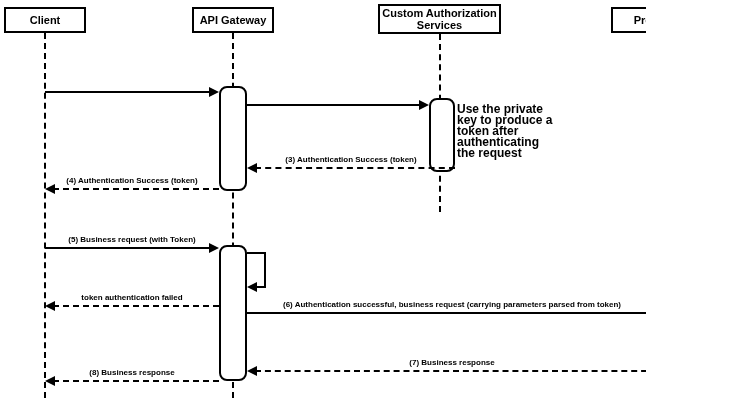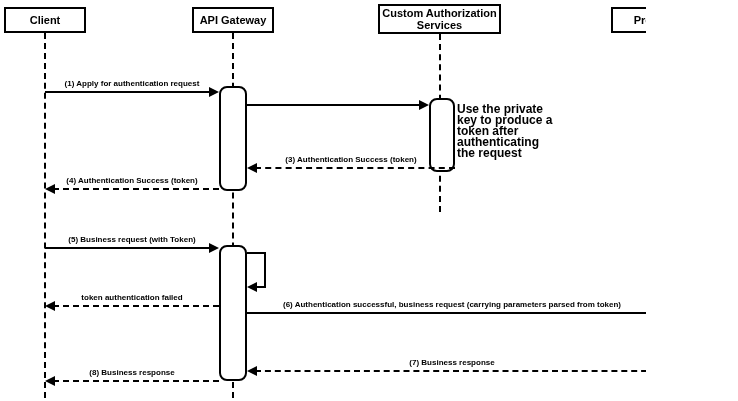--- a/index.html
+++ b/index.html
@@ -87,21 +87,20 @@
     <div class="lifeline" style="left: 669px; top: 33px; height: 362px;"></div>
     <div class="actor-box" style="left: 611px; top: 7px; width: 117px; height: 26px;">
       <span>Protected API</span>
     </div>
     <div class="activation" style="left: 219px; top: 86px; width: 28px; height: 105px;"></div>
     <div class="activation" style="left: 429px; top: 98px; width: 26px; height: 74px;"></div>
     <div class="activation" style="left: 219px; top: 245px; width: 28px; height: 136px;"></div>
     <div class="activation" style="left: 657px; top: 308px; width: 27px; height: 65px;"></div>
     <div class="msg-line" style="left: 45px; width: 166px; top: 91px;"></div>
     <div class="arrow right" style="left: 209px; top: 87px;"></div>
-    <div class="msg-label" style="left: 45px; width: 174px; top: 79px;">(1) Apply for authentication request</div>
     <div class="msg-line" style="left: 247px; width: 174px; top: 104px;"></div>
     <div class="arrow right" style="left: 419px; top: 100px;"></div>
     <div class="msg-line dashed" style="left: 255px; width: 200px; top: 167px;"></div>
     <div class="arrow left" style="left: 247px; top: 163px;"></div>
     <div class="msg-label" style="left: 247px; width: 208px; top: 155px;">(3) Authentication Success (token)</div>
     <div class="msg-line dashed" style="left: 53px; width: 166px; top: 188px;"></div>
     <div class="arrow left" style="left: 45px; top: 184px;"></div>
     <div class="msg-label" style="left: 45px; width: 174px; top: 176px;">(4) Authentication Success (token)</div>
     <div class="msg-line" style="left: 45px; width: 166px; top: 247px;"></div>
     <div class="arrow right" style="left: 209px; top: 243px;"></div>

